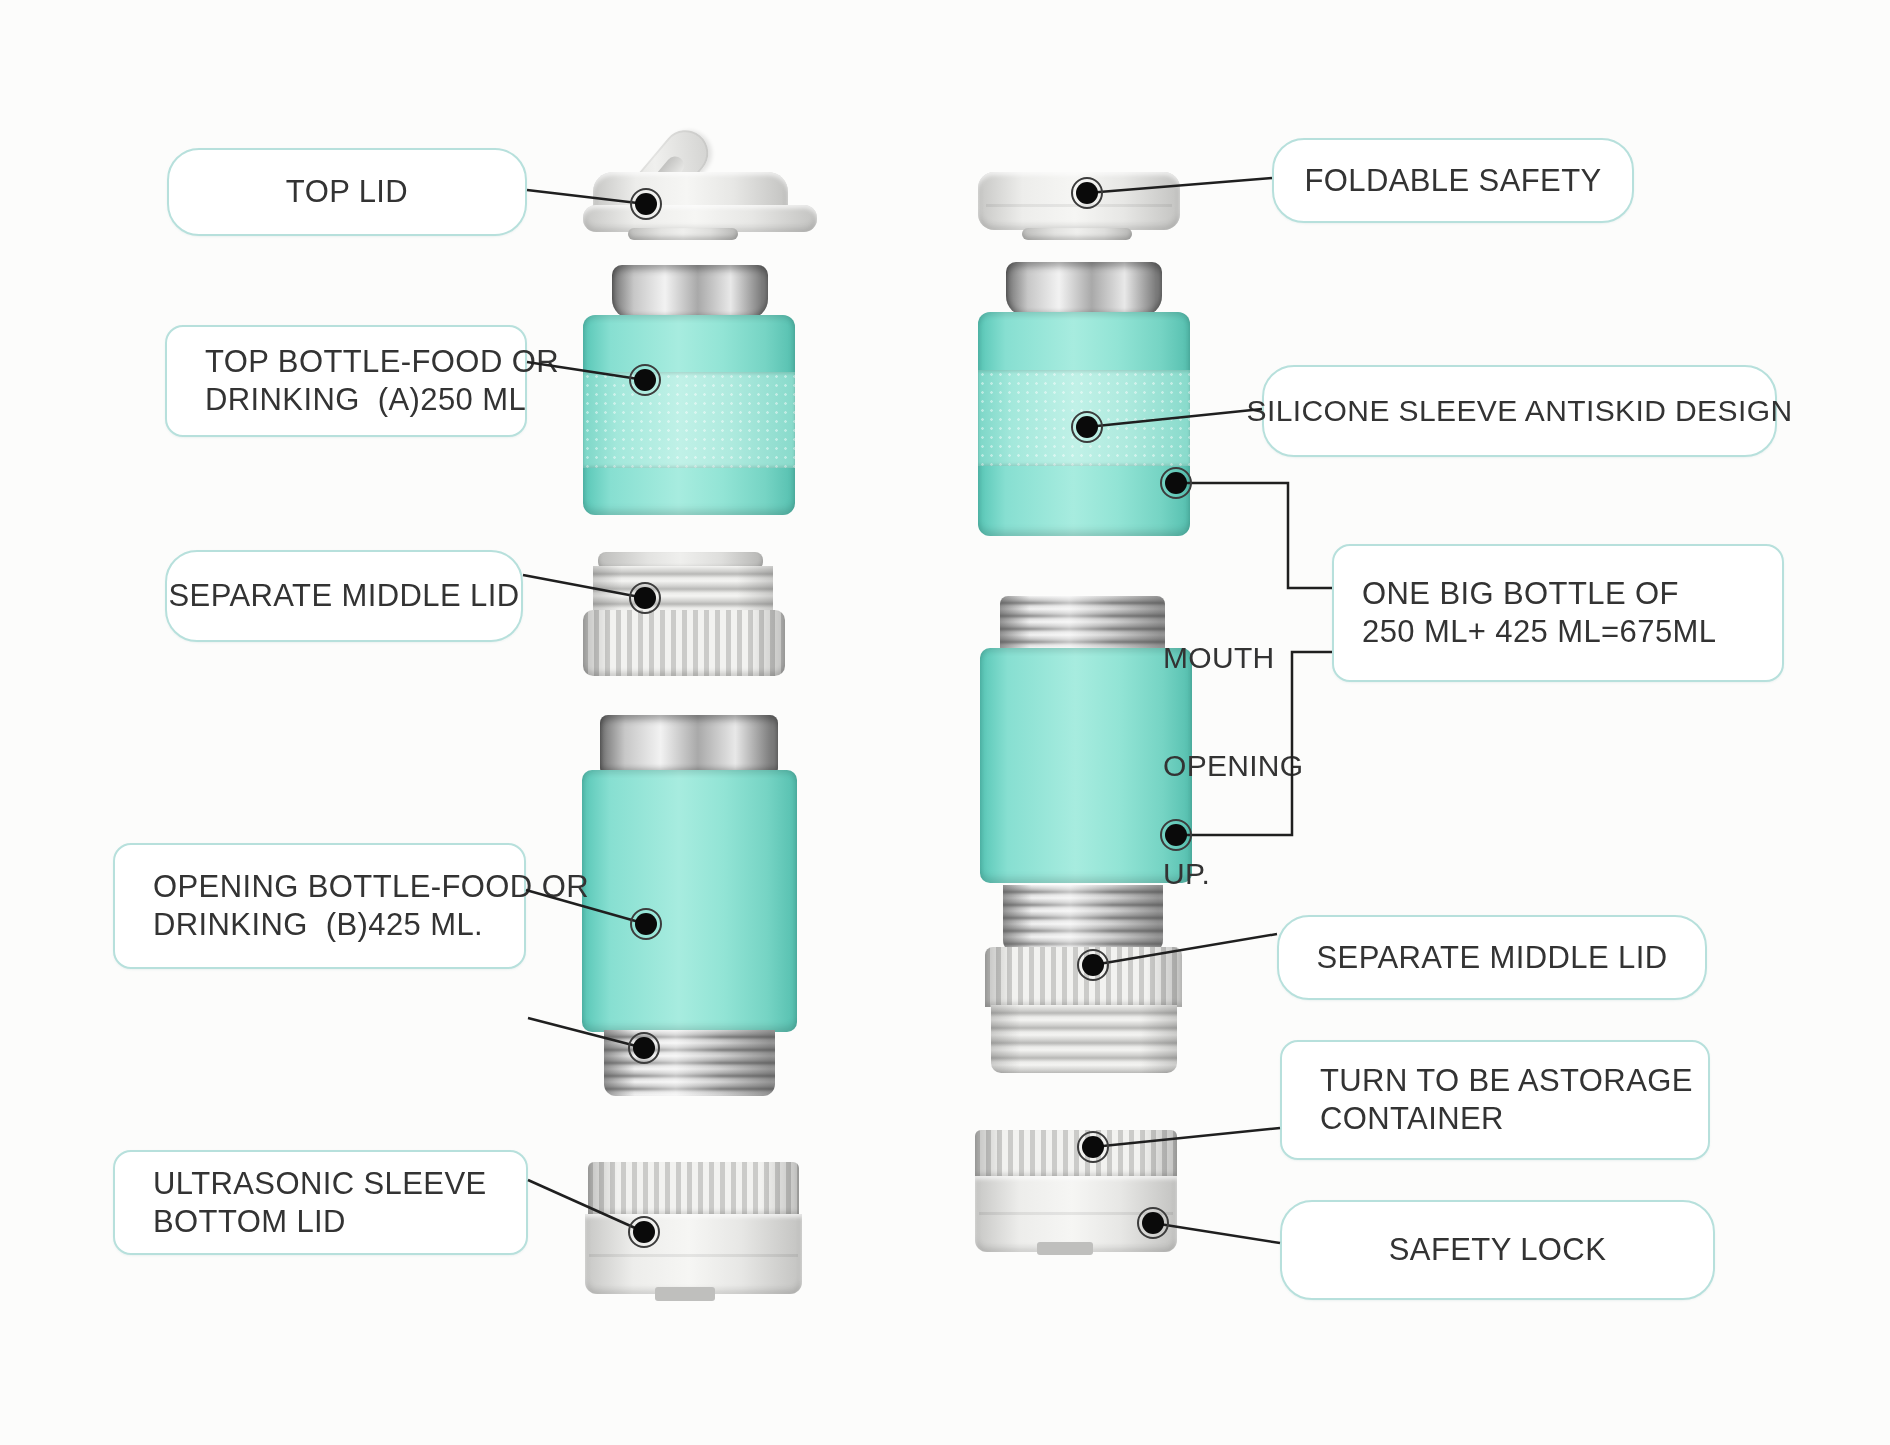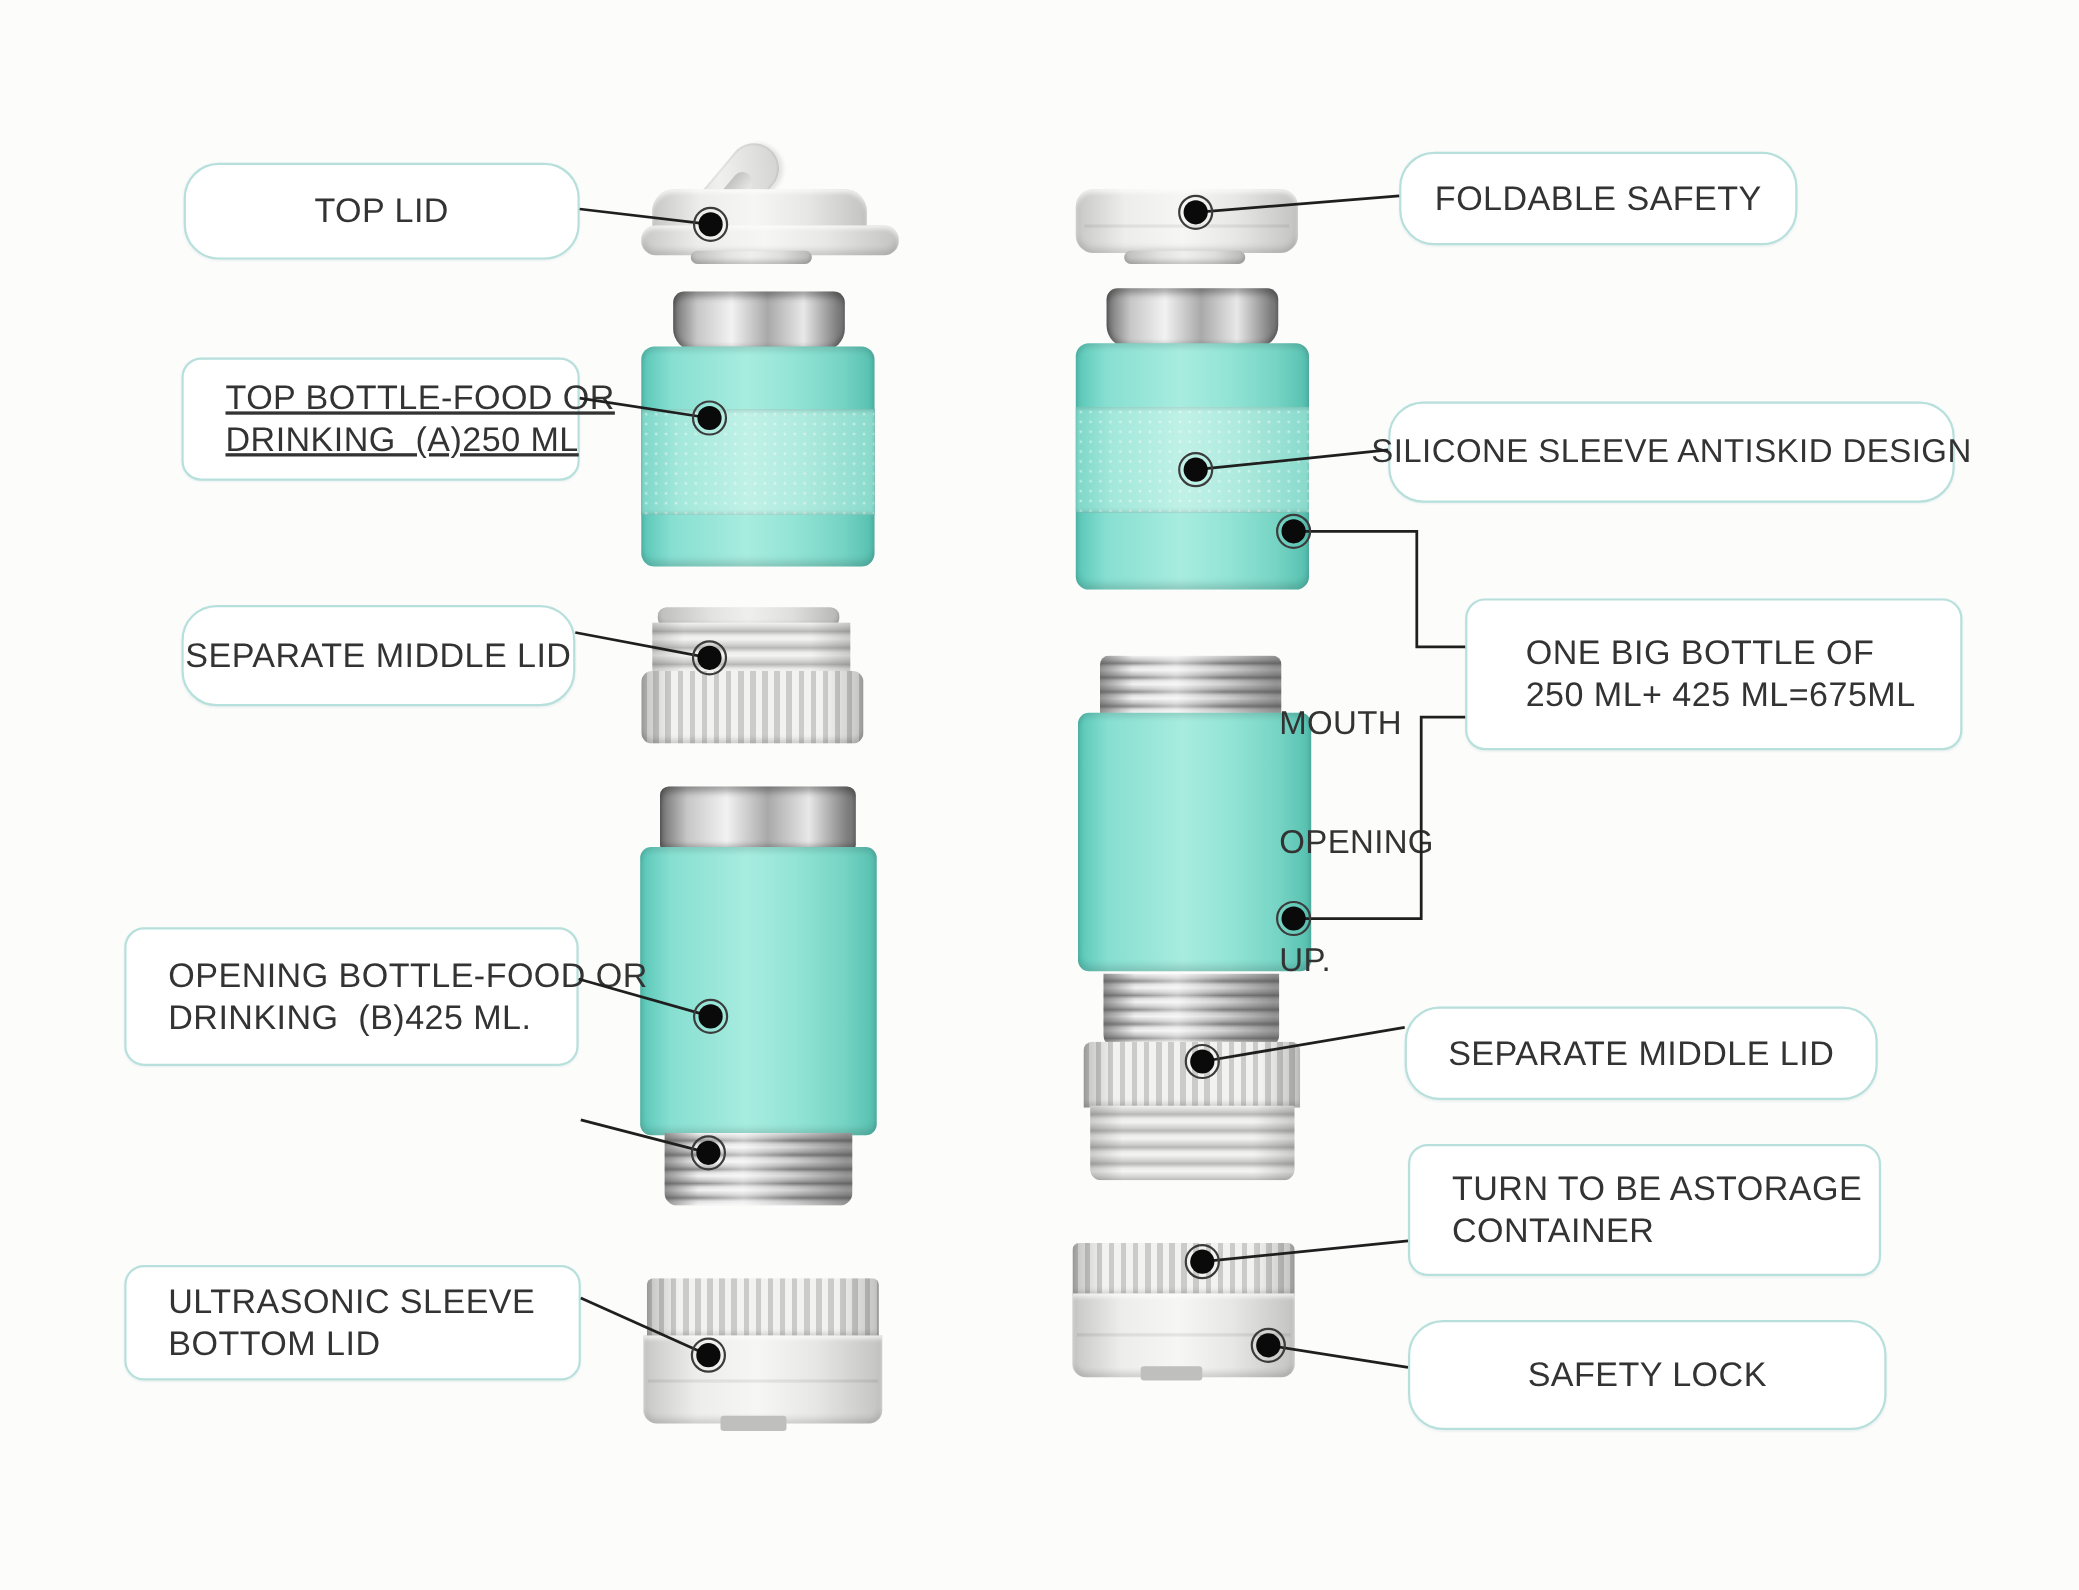--- a/index.html
+++ b/index.html
@@ -82,21 +82,21 @@
 </style>
 </head>
 <body>
 
 <div id="canvas">
 
   <div class="label-box center" style="left:167px;top:148px;width:360px;height:88px;">
     <span>TOP LID</span>
   </div>
 
-  <div class="label-box leftpad" style="left:165px;top:325px;width:362px;height:112px;text-decoration:underline;">
+  <div class="label-box leftpad" style="left:165px;top:325px;width:362px;height:112px;">
     <span>TOP BOTTLE-FOOD OR</span>
     <span>DRINKING  (A)250 ML</span>
   </div>
 
   <div class="label-box center" style="left:165px;top:550px;width:358px;height:92px;">
     <span>SEPARATE MIDDLE LID</span>
   </div>
 
   <div class="label-box leftpad" style="left:113px;top:843px;width:413px;height:126px;">
     <span>OPENING BOTTLE-FOOD OR</span>
@@ -110,21 +110,21 @@
   </div>
 
   <div class="label-box center" style="left:1272px;top:138px;width:362px;height:85px;">
     <span>FOLDABLE SAFETY</span>
   </div>
 
   <div class="label-box center" style="left:1262px;top:365px;width:515px;height:92px;font-size:30px;">
     <span>SILICONE SLEEVE ANTISKID DESIGN</span>
   </div>
 
-  <div class="label-box leftpad" style="left:1332px;top:544px;width:452px;height:138px;padding-left:53px;">
+  <div class="label-box leftpad" style="left:1332px;top:544px;width:452px;height:138px;padding-left:28px;">
     <span>ONE BIG BOTTLE OF</span>
     <span>250 ML+ 425 ML=675ML</span>
   </div>
 
   <div class="float-text" style="left:1163px;top:568px;">
     <div>MOUTH</div>
     <div>OPENING</div>
     <div>UP.</div>
   </div>
 

